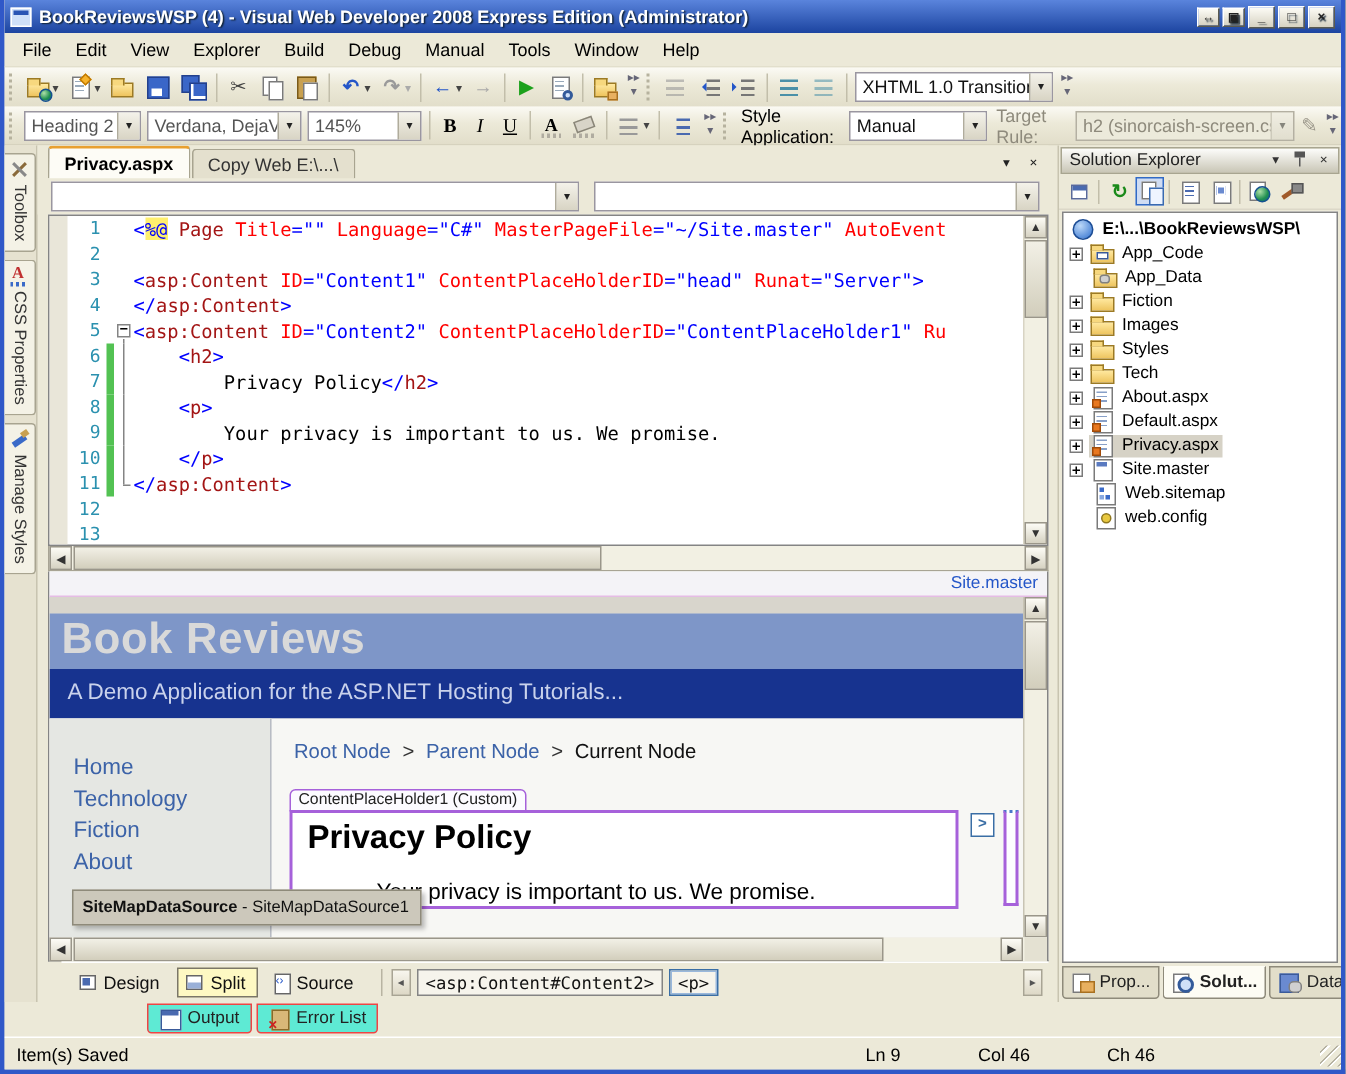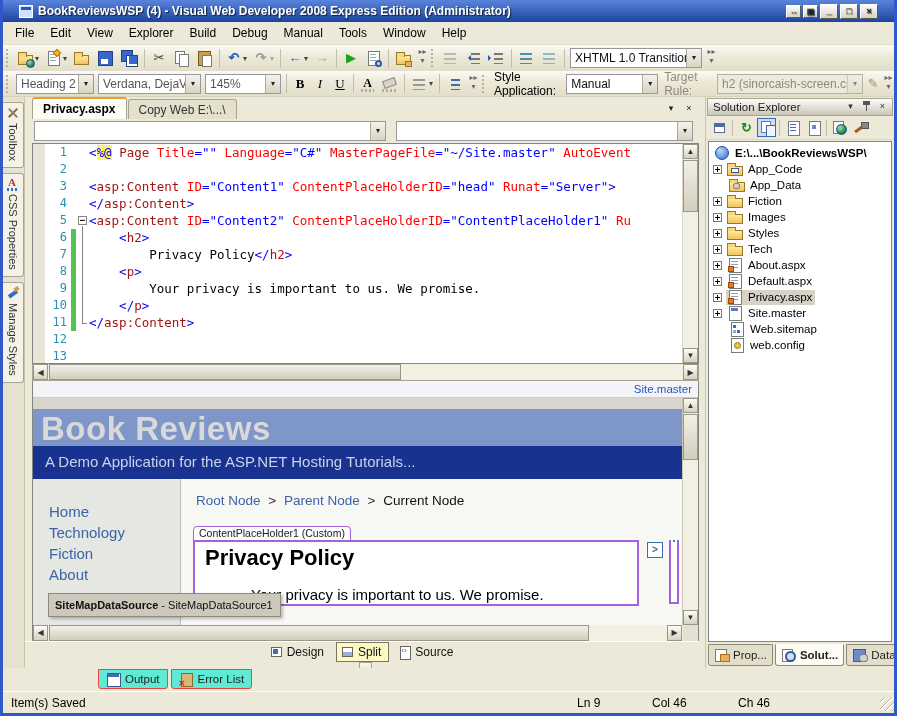--- a/index.html
+++ b/index.html
@@ -3,21 +3,21 @@
 <meta charset="utf-8">
 <style>
   html,body{margin:0;padding:0;background:#808080;font-family:"Liberation Sans",sans-serif;}
   *{box-sizing:border-box;}
   #window{position:relative;width:897px;height:716px;background:#ece9d8;overflow:hidden;
     border-left:3px solid var(--window-border,#3058c8);border-right:3px solid var(--window-border,#3058c8);
     border-bottom:3px solid var(--window-border,#3058c8);}
   
   #titlebar{position:absolute;top:0;left:0;right:0;height:22px;display:flex;align-items:center;
     background:linear-gradient(180deg,var(--title-gradient-top,#5a84dc),var(--title-gradient-bottom,#1c44a0));
-    color:#fff;font-size:12px;font-weight:bold;padding:0 16px;text-shadow:1px 1px 1px #123;}
+    color:#fff;font-size:12px;font-weight:bold;padding:0 4px;text-shadow:1px 1px 1px #123;}
   .app-icon{width:14px;height:13px;background:#cfe0f8;border:1px solid #fff;position:relative;margin-right:5px;flex:none;}
   .app-icon::before{content:"";position:absolute;left:1px;right:1px;top:1px;height:3px;background:#2a55b4;}
   #titlebar .spacer{flex:1;}
   .winbtn{width:18px;height:15px;margin-left:2px;background:linear-gradient(#fdfcf6,#d6d2c2);
     border:1px solid #fff;border-right-color:#5a5a50;border-bottom-color:#5a5a50;color:#222;
     font-size:9px;line-height:13px;text-align:center;font-weight:bold;flex:none;}
   .winbtn.small{width:15px;height:13px;font-size:8px;line-height:11px;}
   
   #menubar{position:absolute;top:22px;left:0;right:0;height:23px;background:#ece9d8;display:flex;align-items:center;
     font-size:12px;color:#000;border-bottom:1px solid #e2dfcc;padding-left:4px;}
@@ -128,21 +128,21 @@
   #code-hscroll{position:absolute;top:267px;left:7px;right:0;height:17px;background:#f2f0e3;border:1px solid #a8a494;border-top:none;}
   #code-hscroll .lf{left:0;top:0;bottom:0;width:15px;line-height:15px;}
   #code-hscroll .rt{right:0;top:0;bottom:0;width:15px;line-height:15px;}
   #code-hscroll .sb-thumb{left:16px;top:0;bottom:0;width:352px;}
   
   #preview-wrap{position:absolute;top:284px;left:7px;right:0;height:260px;border:1px solid #848484;border-top:none;background:#fff;}
   #master-bar{height:17px;background:#f4f3f7;border-bottom:1px solid #e5bce5;font-size:11.5px;color:#2456c8;
     text-align:right;padding:2px 6px 0 0;}
   #design{position:absolute;top:17px;left:0;right:0;height:227px;background:#e2e0d8;overflow:hidden;}
   .d-grayband{height:11px;background:#d8d5cc;}
-  .d-banner{height:37px;background:var(--banner-bg,#7e96c8);color:#d9d9d9;font-size:33px;font-weight:bold;
+  .d-banner{height:37px;background:var(--banner-bg,#7e96c8);color:#d9d9d9;font-size:29px;font-weight:bold;
     padding:1px 0 0 8px;letter-spacing:.5px;}
   .d-subbar{height:33px;background:var(--banner-dark-bg,#17338f);color:#c9d2ec;font-size:15px;line-height:32px;padding-left:12px;}
   #d-content{position:absolute;top:81px;left:0;right:16px;bottom:0;background:#f7f7f4;}
   #d-nav{position:absolute;left:0;top:0;bottom:0;width:148px;background:#e5e7e3;border-right:1px solid #b8bcc4;padding:22px 0 0 16px;}
   .d-navlink{color:var(--link-blue,#3c63a8);font-size:15px;line-height:21px;}
   #d-breadcrumb{position:absolute;left:163px;top:14px;font-size:13.5px;}
   .bc-link{color:var(--link-blue,#3c63a8);} .bc-sep{color:#333;padding:0 4px;} .bc-cur{color:#111;}
   #ph-label{position:absolute;left:160px;top:128px;height:15px;background:#fcfbff;border:1px solid var(--purple-outline,#a661da);
     border-radius:4px 4px 0 0;font-size:10.5px;line-height:13px;padding:0 5px;color:#222;z-index:2;}
   #ph-box{position:absolute;left:160px;top:142px;width:446px;height:66px;background:#fff;border:2px solid var(--purple-outline,#a661da);z-index:1;}
@@ -159,22 +159,22 @@
   #design-vscroll{position:absolute;right:0;top:0;bottom:0;width:16px;background:#f2f0e3;border-left:1px solid #c8c4b4;}
   #design-vscroll .up{left:0;right:0;top:0;height:15px;line-height:14px;}
   #design-vscroll .dn{left:0;right:0;bottom:0;height:15px;line-height:14px;}
   #design-vscroll .sb-thumb{left:0;right:0;top:16px;height:46px;}
   #design-hscroll{position:absolute;top:244px;left:0;right:0;height:16px;background:#f2f0e3;}
   #design-hscroll .lf{left:0;top:0;bottom:0;width:15px;line-height:14px;}
   #design-hscroll .rt{right:16px;top:0;bottom:0;width:15px;line-height:14px;}
   #design-hscroll .sb-thumb{left:16px;top:0;bottom:0;width:540px;}
   #design-hscroll .corner{position:absolute;right:0;top:0;bottom:0;width:15px;background:#e4e1d2;}
   
-  #view-bar{position:absolute;left:0;right:0;bottom:0;height:27px;background:#ece9d8;border-top:1px solid #fff;
-    display:flex;align-items:center;padding-left:6px;font-size:12px;flex-direction:column;}
+  #view-bar{position:absolute;left:16px;right:0;bottom:0;height:27px;background:#ece9d8;border-top:1px solid #fff;
+    display:flex;align-items:center;padding-left:6px;font-size:12px;}
   .vm-btn{display:flex;align-items:center;height:20px;padding:0 7px 0 4px;margin-right:4px;border:1px solid transparent;color:#111;}
   .vm-btn.active{background:#fef9c3;border-color:#7a7668;}
   .vmi{width:13px;height:12px;position:relative;margin-right:4px;flex:none;}
   .vmi-design::before{content:"";position:absolute;inset:1px;background:#fff;border:1px solid #666;}
   .vmi-design::after{content:"";position:absolute;left:3px;top:3px;width:5px;height:5px;background:#4a6ab0;}
   .vmi-split::before{content:"";position:absolute;inset:1px;background:#fff;border:1px solid #666;}
   .vmi-split::after{content:"";position:absolute;left:2px;right:2px;top:6px;height:4px;background:#9ab0d8;}
   .vmi-source::before{content:"";position:absolute;left:2px;top:0;width:9px;height:12px;background:#fff;border:1px solid #666;}
   .vmi-source::after{content:"‹›";position:absolute;left:3px;top:0;font-size:8px;color:#2456c8;}
   .vb-sep{width:1px;height:18px;background:#b8b4a2;margin:0 6px;}

